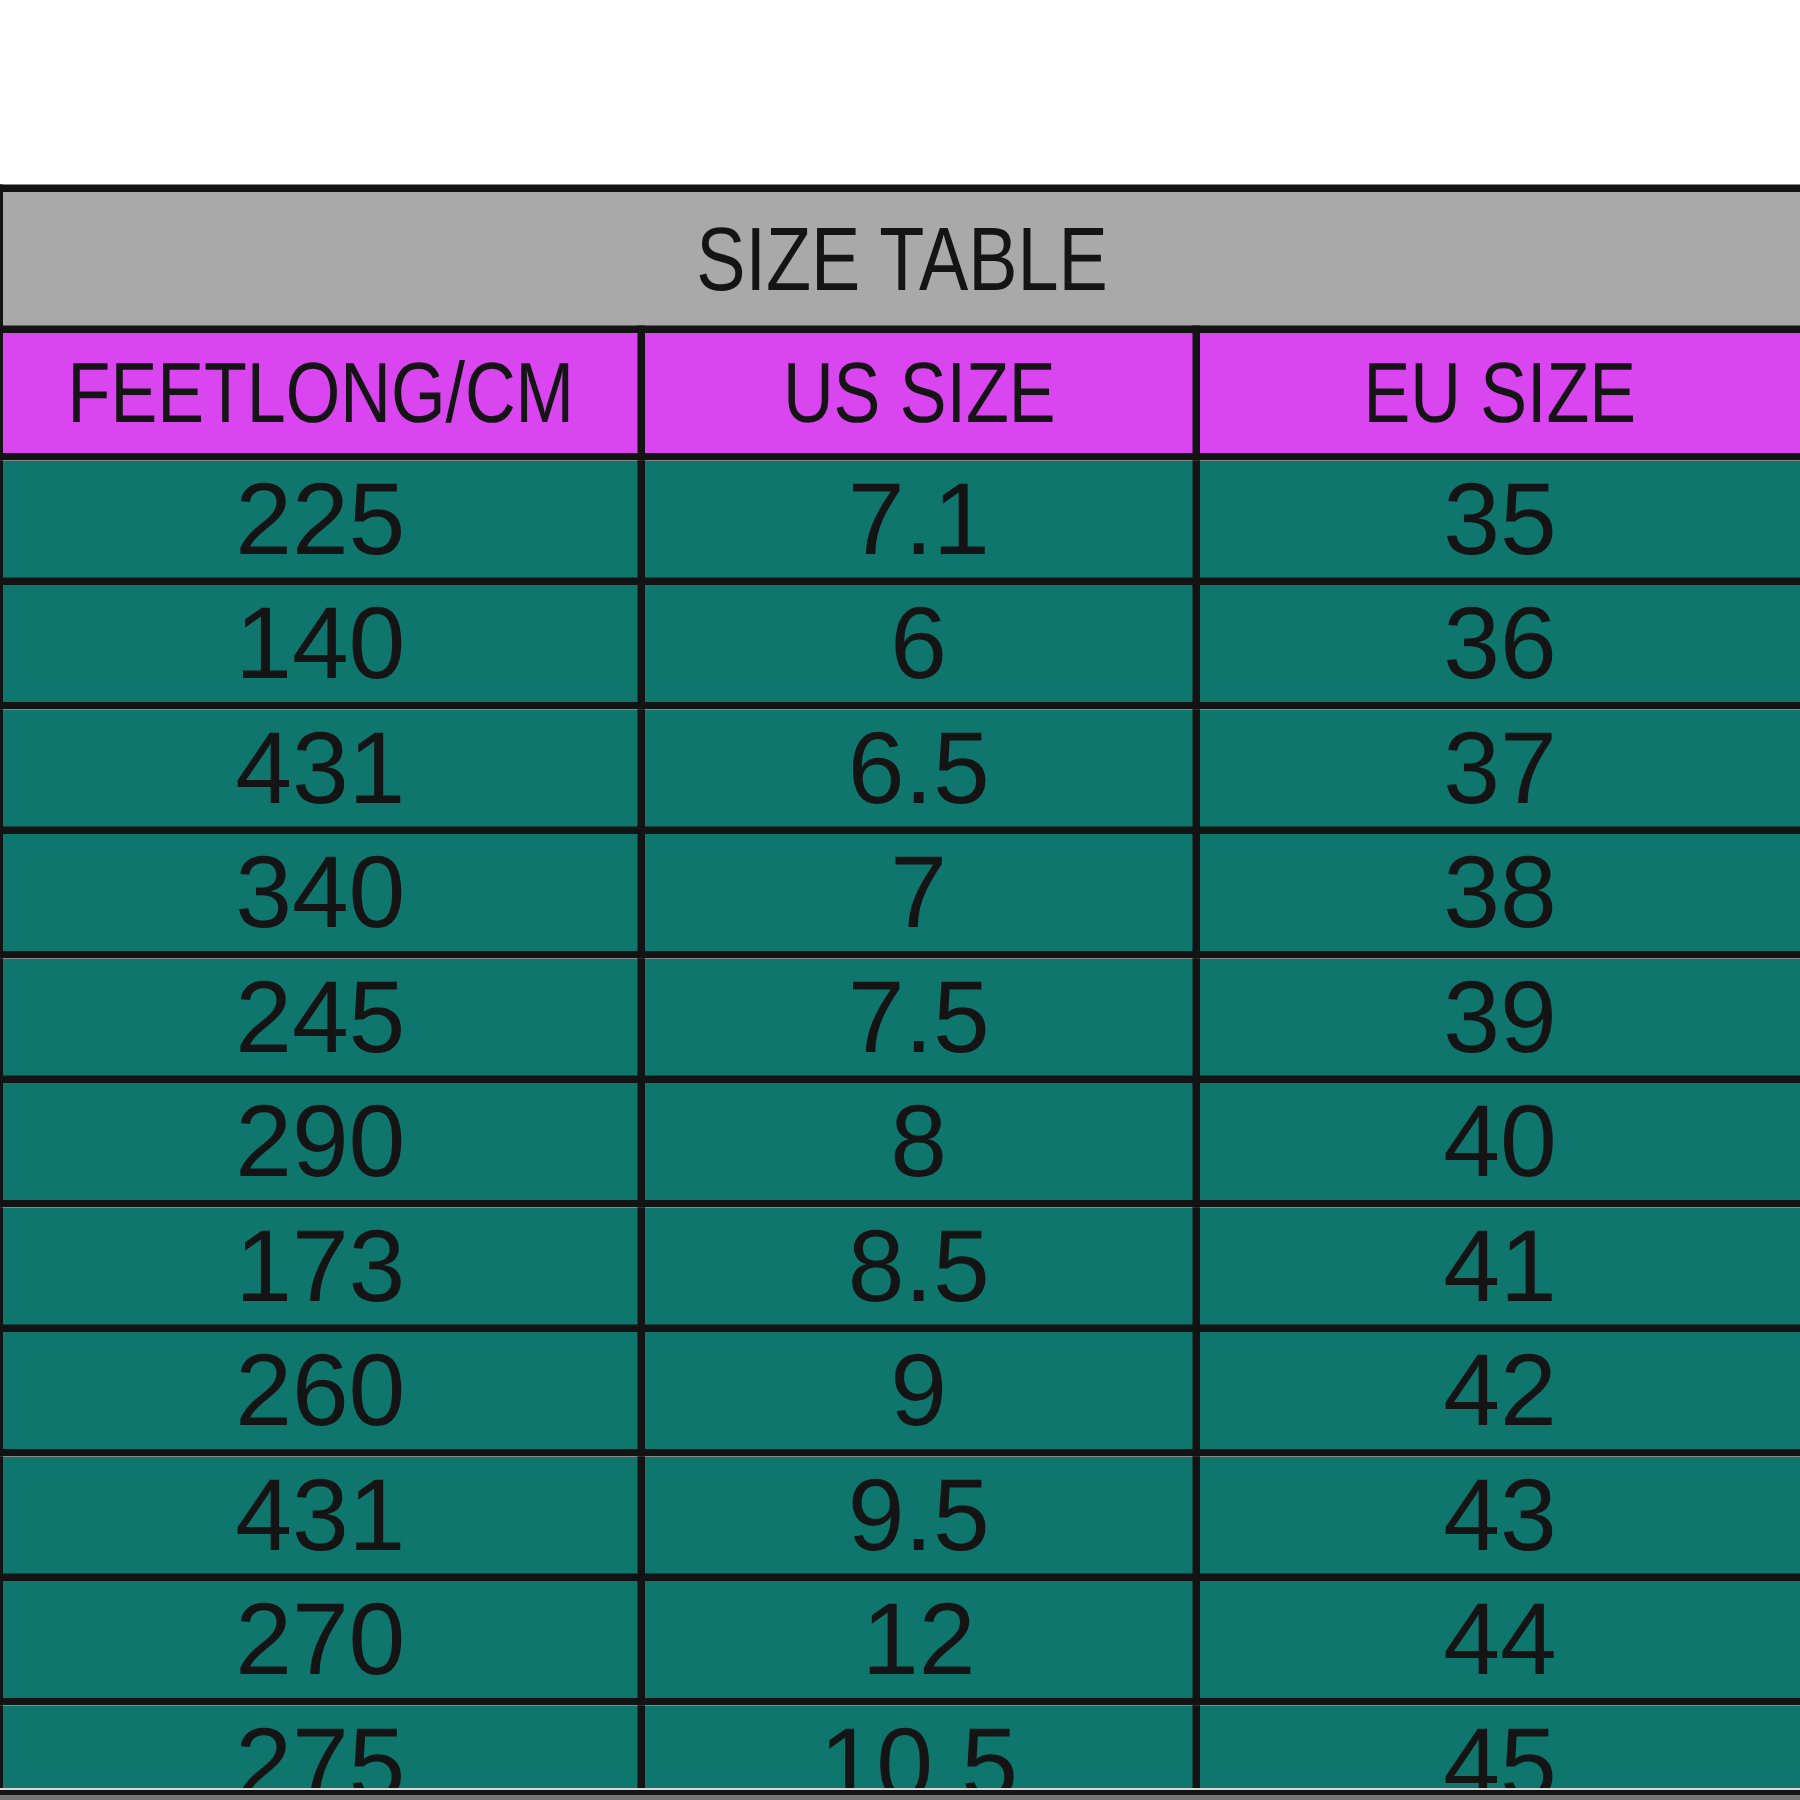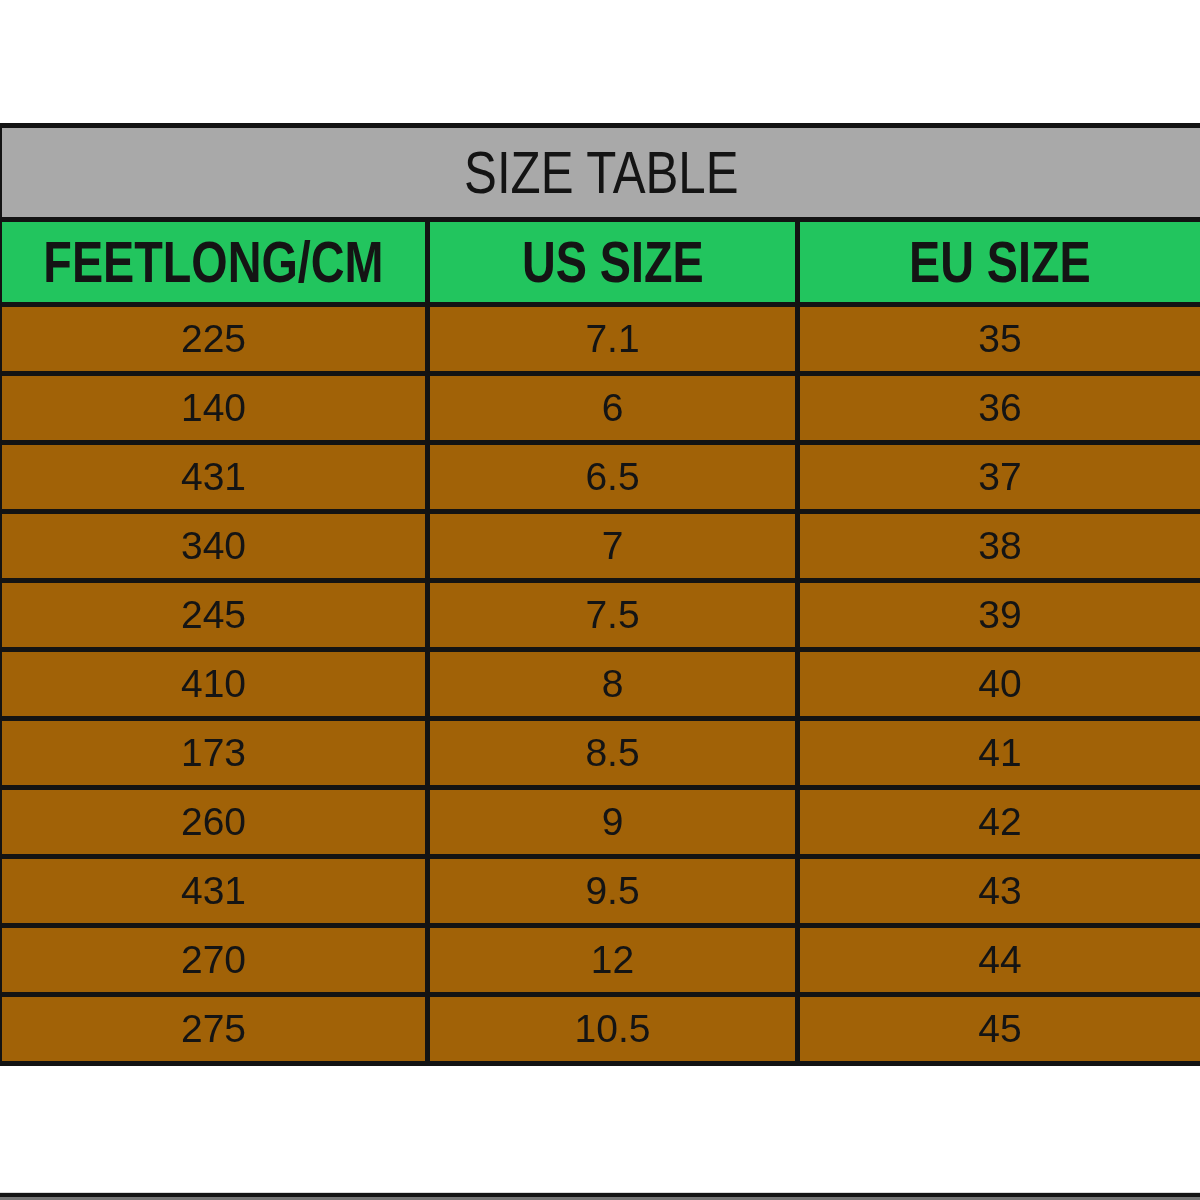--- a/index.html
+++ b/index.html
@@ -30,29 +30,29 @@
     padding: 0;
     overflow: hidden;
   }
   .title-cell {
     background: #a9a9a9;
     height: 89px;
     font-size: 60px;
     font-weight: 400;
   }
   .size-table th {
-    background: #22c55e;
+    background: #d946ef;
     height: 80px;
     font-size: 57px;
-    font-weight: 700;
+    font-weight: 400;
   }
   .size-table td.data-cell {
-    background: #a16207;
+    background: #0f766e;
     height: 64px;
-    font-size: 39px;
+    font-size: 68px;
   }
   .condensed {
     display: inline-block;
     transform: scaleX(0.82);
     transform-origin: center;
     white-space: nowrap;
   }
   .bottom-bar {
     position: absolute;
     left: 0;
@@ -104,21 +104,21 @@
       <td class="data-cell">340</td>
       <td class="data-cell">7</td>
       <td class="data-cell">38</td>
     </tr>
     <tr>
       <td class="data-cell">245</td>
       <td class="data-cell">7.5</td>
       <td class="data-cell">39</td>
     </tr>
     <tr>
-      <td class="data-cell">410</td>
+      <td class="data-cell">290</td>
       <td class="data-cell">8</td>
       <td class="data-cell">40</td>
     </tr>
     <tr>
       <td class="data-cell">173</td>
       <td class="data-cell">8.5</td>
       <td class="data-cell">41</td>
     </tr>
     <tr>
       <td class="data-cell">260</td>

